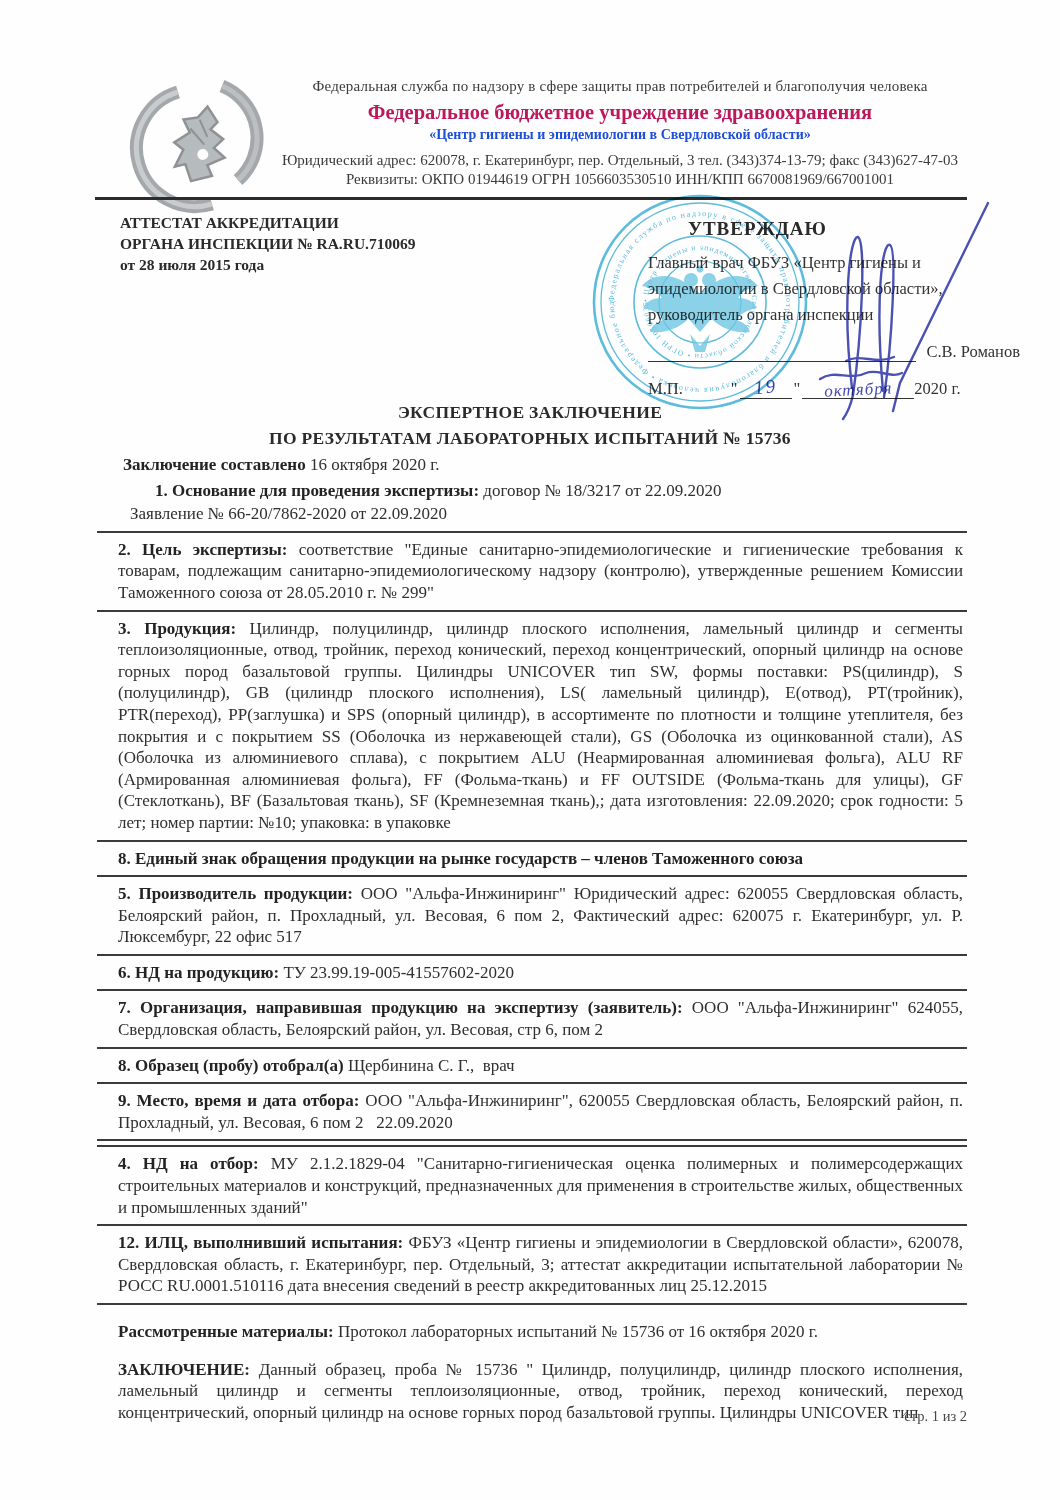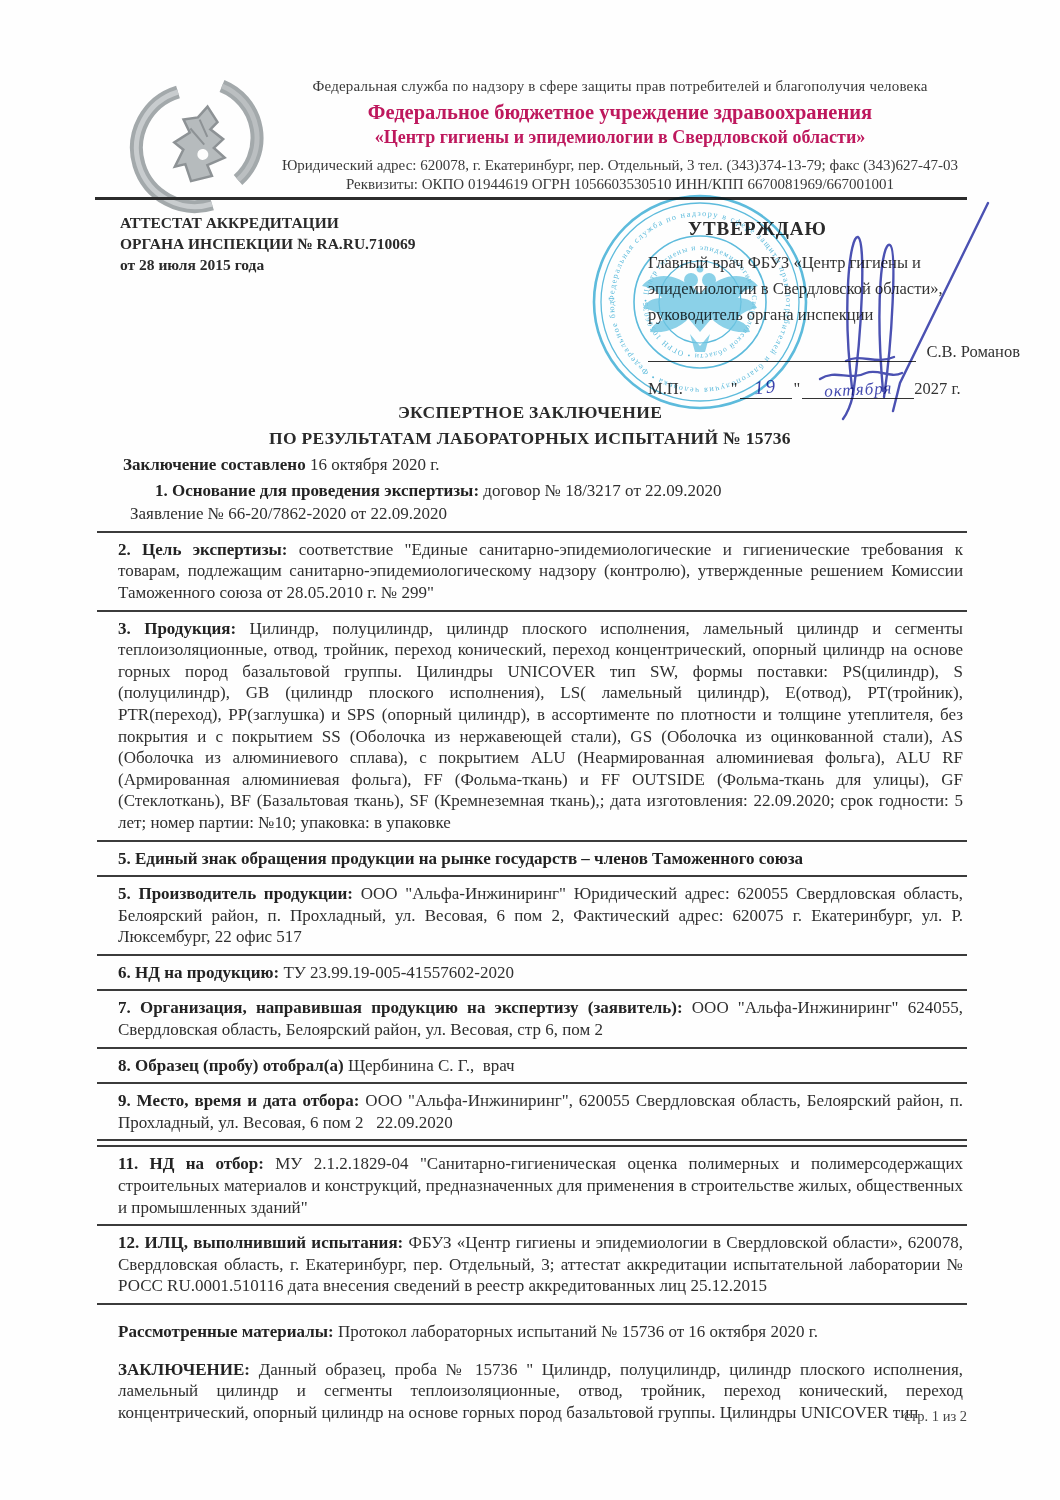--- a/index.html
+++ b/index.html
@@ -12,21 +12,21 @@
     font-family: "Liberation Serif", "DejaVu Serif", serif;
     color: #2e2e2e;
     overflow: hidden;
   }
 
   
   .logo { position:absolute; left:126px; top:70px; width:148px; height:150px; }
   .htext { position:absolute; left:255px; top:78px; width:730px; text-align:center; }
   .h-line1 { font-size:15px; color:#3a3a3a; letter-spacing:0.2px; }
   .h-org1  { font-size:20.5px; font-weight:bold; margin-top:6px; color:#be185d; }
-  .h-org2  { font-size:18px;  font-weight:bold; margin-top:3px; color:#be185d; }
+  .h-org2  { font-size:14px;  font-weight:bold; margin-top:3px; color:#1d4ed8; }
   .h-addr  { font-size:15px; margin-top:9px; color:#3a3a3a; }
   .h-req   { font-size:15px; margin-top:2px; color:#3a3a3a; }
   .hrule { position:absolute; left:95px; top:197px; width:872px; height:3px; background:#2c2c2c; }
 
   
   .accred { position:absolute; left:120px; top:212px; width:360px;
             font-size:15.5px; font-weight:bold; line-height:21px; color:#2a2a2a; }
 
   
   .approval { position:absolute; left:648px; top:218px; width:372px; }
@@ -113,21 +113,21 @@
     <div class="sigrow">
       <div class="sigline"></div>
       <div class="signame">С.В. Романов</div>
     </div>
     <div class="mprow">
       <span class="mp-label">М.П.</span>
       <span class="q">"</span>
       <span class="dline d-day"><span class="hand">19</span></span>
       <span class="q">"</span>
       <span class="dline d-month"><span class="hand hand-month">октября</span></span>
-      <span class="year">2027 г.</span>
+      <span class="year">2020 г.</span>
     </div>
   </div>
 
   <div class="stamp">
     <svg viewBox="0 0 220 220" width="220" height="220">
       <defs>
         <path id="ringOut" d="M110,110 m-86,0 a86,86 0 1,1 172,0 a86,86 0 1,1 -172,0"></path>
         <path id="ringIn" d="M110,110 m-52,0 a52,52 0 1,1 104,0 a52,52 0 1,1 -104,0"></path>
       </defs>
       <g fill="none" stroke="#4fb6da">
@@ -179,41 +179,41 @@
     <p class="item1a"><b>1.   Основание для проведения экспертизы:</b><span> договор № 18/3217 от 22.09.2020</span></p>
     <p class="item1b">Заявление № 66-20/7862-2020 от 22.09.2020</p>
 
     <hr class="sep">
     <p><b>2. Цель экспертизы:</b><span> соответствие "Единые санитарно-эпидемиологические и гигиенические требования к товарам, подлежащим санитарно-эпидемиологическому надзору (контролю), утвержденные решением Комиссии Таможенного союза от 28.05.2010 г. № 299"</span></p>
 
     <hr class="sep">
     <p><b>3. Продукция:</b><span> Цилиндр, полуцилиндр, цилиндр плоского исполнения, ламельный цилиндр и сегменты теплоизоляционные, отвод, тройник, переход конический, переход концентрический, опорный цилиндр на основе горных пород базальтовой группы. Цилиндры UNICOVER тип SW, формы поставки: PS(цилиндр), S (полуцилиндр), GB (цилиндр плоского исполнения), LS( ламельный цилиндр), E(отвод), PT(тройник), PTR(переход), PP(заглушка) и SPS (опорный цилиндр), в ассортименте по плотности и толщине утеплителя, без покрытия и с покрытием SS (Оболочка из нержавеющей стали), GS (Оболочка из оцинкованной стали), AS (Оболочка из алюминиевого сплава), с покрытием ALU (Неармированная алюминиевая фольга), ALU RF (Армированная алюминиевая фольга), FF (Фольма-ткань) и FF OUTSIDE (Фольма-ткань для улицы), GF (Стеклоткань), BF (Базальтовая ткань), SF (Кремнеземная ткань),; дата изготовления: 22.09.2020; срок годности: 5 лет; номер партии: №10; упаковка: в упаковке</span></p>
 
     <hr class="sep">
-    <p><b>5. Единый знак обращения продукции на рынке государств – членов Таможенного союза</b><span></span></p>
+    <p><b>8. Единый знак обращения продукции на рынке государств – членов Таможенного союза</b><span></span></p>
 
     <hr class="sep">
     <p><b>5. Производитель продукции:</b><span> ООО "Альфа-Инжиниринг" Юридический адрес: 620055 Свердловская область, Белоярский район, п. Прохладный, ул. Весовая, 6 пом 2, Фактический адрес: 620075 г. Екатеринбург, ул. Р. Люксембург, 22 офис 517</span></p>
 
     <hr class="sep">
     <p><b>6. НД на продукцию:</b><span> ТУ 23.99.19-005-41557602-2020</span></p>
 
     <hr class="sep">
     <p><b>7. Организация, направившая продукцию на экспертизу (заявитель):</b><span> ООО "Альфа-Инжиниринг" 624055, Свердловская область, Белоярский район, ул. Весовая, стр 6, пом 2</span></p>
 
     <hr class="sep">
     <p><b>8. Образец (пробу) отобрал(а)</b><span> Щербинина С. Г.,&nbsp; врач</span></p>
 
     <hr class="sep">
     <p><b>9. Место, время  и дата отбора:</b><span> ООО "Альфа-Инжиниринг", 620055 Свердловская область, Белоярский район, п. Прохладный, ул. Весовая, 6 пом 2&nbsp;&nbsp; 22.09.2020</span></p>
 
     <hr class="sep">
 
     <hr class="sep">
-    <p><b>11. НД на отбор:</b><span> МУ 2.1.2.1829-04 "Санитарно-гигиеническая оценка полимерных и полимерсодержащих строительных материалов и конструкций, предназначенных для применения в строительстве жилых, общественных и промышленных зданий"</span></p>
+    <p><b>4. НД на отбор:</b><span> МУ 2.1.2.1829-04 "Санитарно-гигиеническая оценка полимерных и полимерсодержащих строительных материалов и конструкций, предназначенных для применения в строительстве жилых, общественных и промышленных зданий"</span></p>
 
     <hr class="sep">
     <p><b>12. ИЛЦ, выполнивший испытания:</b><span> ФБУЗ «Центр гигиены и эпидемиологии в Свердловской области», 620078, Свердловская область, г. Екатеринбург, пер. Отдельный, 3; аттестат аккредитации испытательной лаборатории № РОСС RU.0001.510116 дата внесения сведений в реестр аккредитованных лиц 25.12.2015</span></p>
 
     <hr class="sep">
     <p class="materials"><b>Рассмотренные  материалы:</b><span> Протокол лабораторных испытаний № 15736 от 16 октября 2020 г.</span></p>
 
     <p class="final"><b>ЗАКЛЮЧЕНИЕ:</b><span> Данный образец, проба № 15736 " Цилиндр, полуцилиндр, цилиндр плоского исполнения, ламельный цилиндр и сегменты теплоизоляционные, отвод, тройник, переход конический, переход концентрический, опорный цилиндр на основе горных пород базальтовой группы. Цилиндры UNICOVER тип</span></p>
 
   </div>

